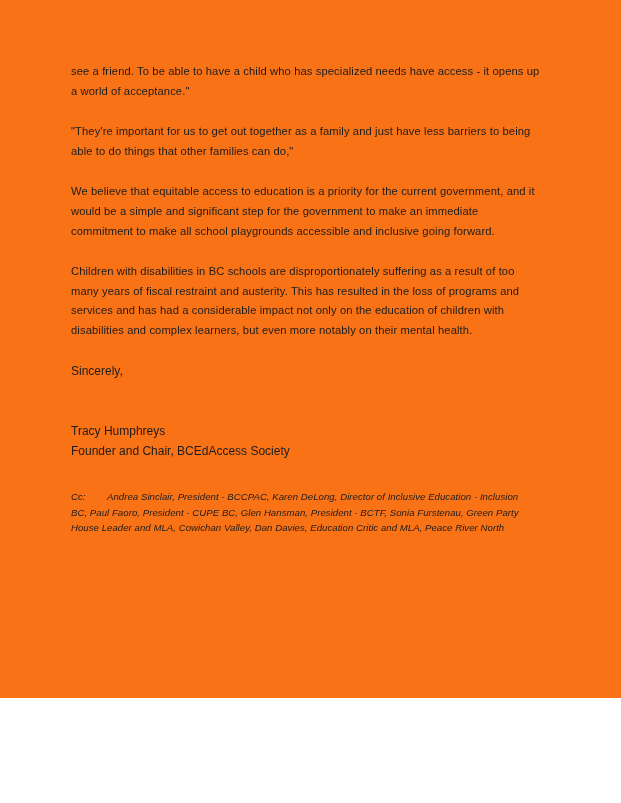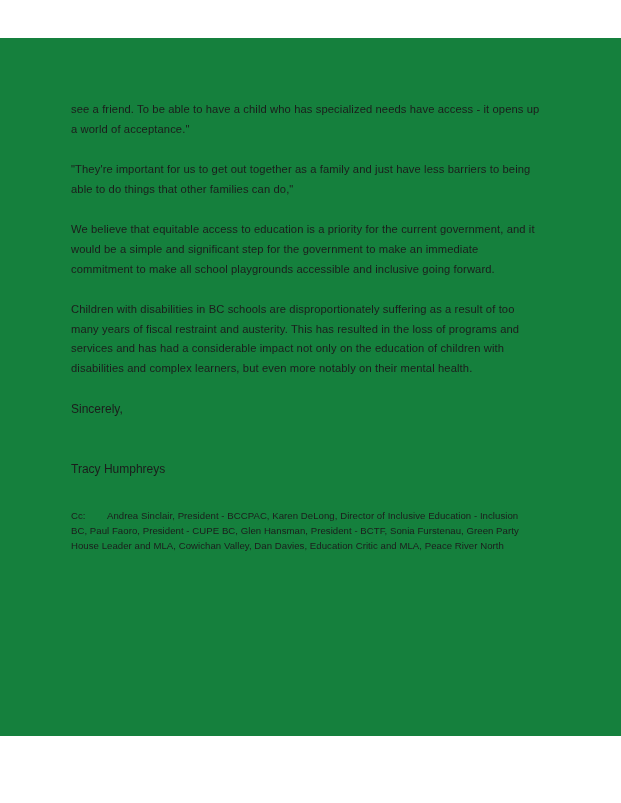--- a/index.html
+++ b/index.html
@@ -5,25 +5,24 @@
   html, body {
     margin: 0;
     padding: 0;
     background: #ffffff;
   }
 
   .page {
     position: relative;
     width: 621px;
     height: 698px;
-    background: #15803d;
+    background: #f97316;
     overflow: hidden;
     font-family: "Liberation Sans", sans-serif;
     color: #1a1a1a;
-    margin-top: 38px;
     -webkit-font-smoothing: antialiased;
   }
 
   .content {
     position: absolute;
     left: 71px;
     top: 62px;
     width: 472px;
   }
 
@@ -67,20 +66,21 @@
     display: block;
   }
 
   .cc {
     font-size: 9.6px;
     line-height: 15.2px;
     color: #1c1c1c;
     width: 462px;
     margin: 0;
     letter-spacing: 0.005em;
+    font-style: italic;
   }
 
   .cc .cc-label {
     display: inline-block;
     min-width: 36px;
   }
 </style>
 </head>
 <body>
 
@@ -94,18 +94,19 @@
 
 
     <p class="para">We believe that equitable access to education is a priority for the current government, and it would be a simple and significant step for the government to make an immediate commitment to make all school playgrounds accessible and inclusive going forward.</p>
 
     <p class="para">Children with disabilities in BC schools are disproportionately suffering as a result of too many years of fiscal restraint and austerity. This has resulted in the loss of programs and services and has had a considerable impact not only on the education of children with disabilities and complex learners, but even more notably on their mental health.</p>
 
     <p class="signoff">Sincerely,</p>
 
     <div class="sigblock">
       <span class="line">Tracy Humphreys</span>
+      <span class="line">Founder and Chair, BCEdAccess Society</span>
     </div>
 
     <p class="cc"><span class="cc-label">Cc:</span><span>Andrea Sinclair, President - BCCPAC, Karen DeLong, Director of Inclusive Education - Inclusion BC, Paul Faoro, President - CUPE BC, Glen Hansman, President - BCTF, Sonia Furstenau, Green Party House Leader and MLA, Cowichan Valley, Dan Davies, Education Critic and MLA, Peace River North</span></p>
 
   </div>
 </div>
 
 </body></html>

